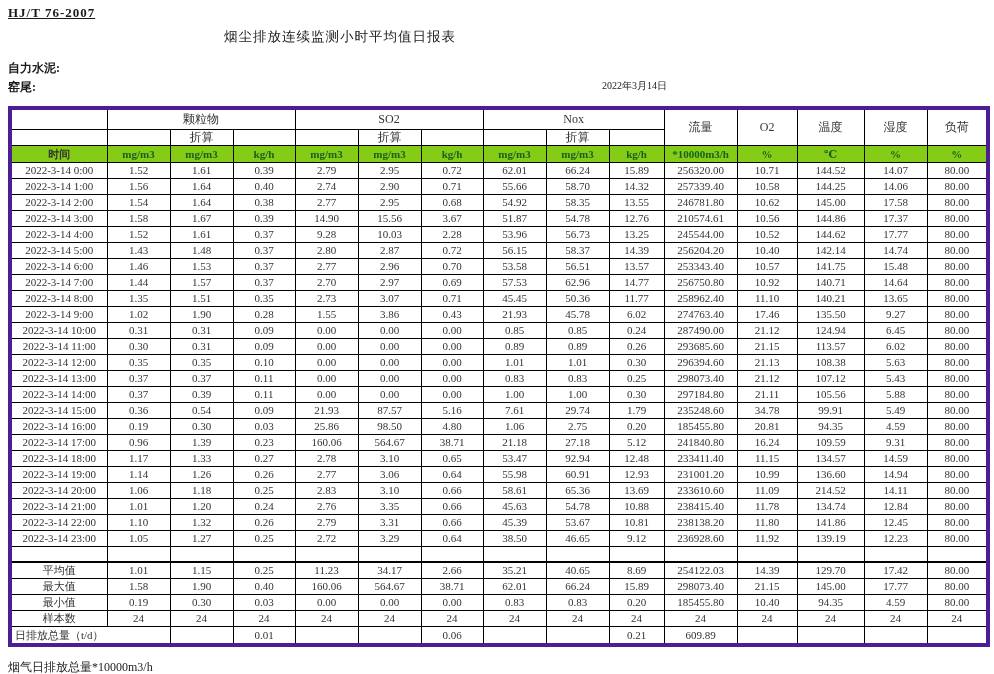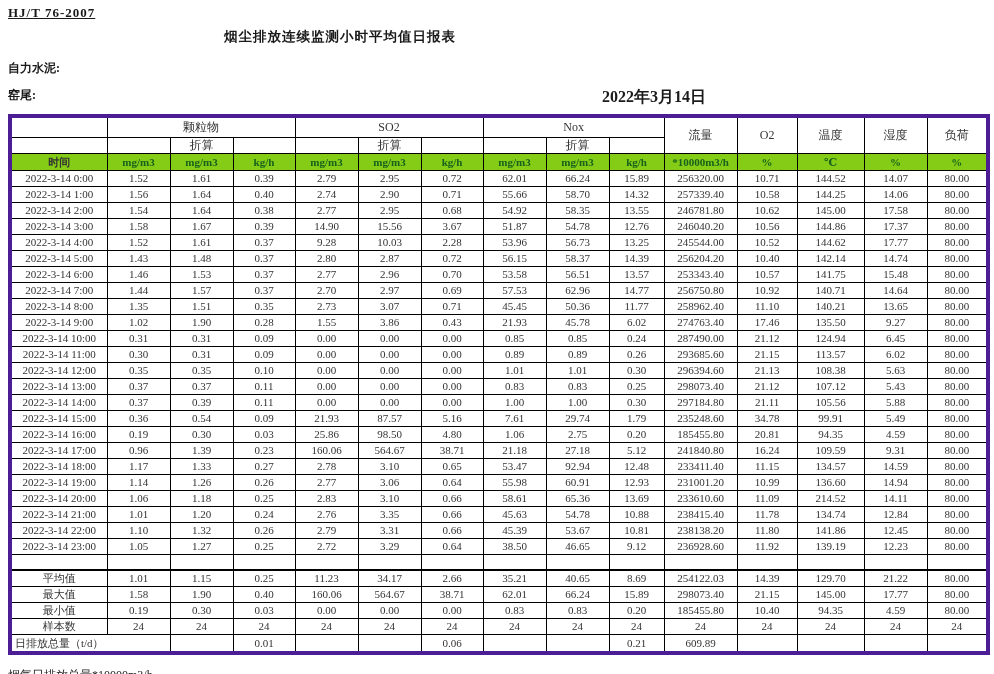--- a/index.html
+++ b/index.html
@@ -1,22 +1,22 @@
 <!DOCTYPE html>
 <html><head>
 <meta charset="utf-8">
 <style>
   html,body{margin:0;padding:0;background:#fff;width:994px;height:674px;overflow:hidden;
     font-family:"Liberation Serif","DejaVu Serif",serif;color:#1a1a1a;}
   .std{padding:5px 0 0 8px;font-size:13px;font-weight:bold;letter-spacing:1px;text-decoration:underline;}
   .title-wrap{width:680px;text-align:center;margin-top:6px;}
-  .title{font-size:13.5px;font-weight:bold;letter-spacing:1px;margin-top:40px;}
+  .title{font-size:13.5px;font-weight:normal;letter-spacing:1px;margin-top:40px;}
   .company{margin:14px 0 0 8px;font-size:12px;font-weight:bold;}
-  .kiln-row{position:relative;margin:10px 0 0 8px;font-size:12px;font-weight:bold;height:16px;}
-  .date{position:absolute;left:594px;top:0;font-weight:bold;font-size:16px;}
+  .kiln-row{position:relative;margin:2px 0 0 8px;font-size:12px;font-weight:bold;height:16px;}
+  .date{position:absolute;left:594px;top:0;font-weight:normal;font-size:10px;}
   table{border-collapse:collapse;margin:11px 0 0 8px;table-layout:fixed;width:978px;}
   td{border:1px solid #000;text-align:center;font-size:11px;padding:0;line-height:1.15;
      overflow:hidden;white-space:nowrap;height:15px;color:#333;}
   tr.h1 td{height:19px;font-size:12px;}
   tr.h2 td{height:15px;font-size:11px;}
   tr.green td{background:#84cc16;height:16px;color:#17611d;font-weight:bold;}
   tr.green td.timecol{color:#333;}
   tr.h1 td, tr.h2 td{font-size:12px;}
   tr.blank td{height:14px;}
   tr.sumfirst td{border-top:2px solid #000;}
@@ -157,21 +157,21 @@
         <td>2022-3-14 3:00</td>
         <td>1.58</td>
         <td>1.67</td>
         <td>0.39</td>
         <td>14.90</td>
         <td>15.56</td>
         <td>3.67</td>
         <td>51.87</td>
         <td>54.78</td>
         <td>12.76</td>
-        <td>246040.20</td>
+        <td>210574.61</td>
         <td>10.56</td>
         <td>144.86</td>
         <td>17.37</td>
         <td>80.00</td>
       </tr>
       <tr>
         <td>2022-3-14 4:00</td>
         <td>1.52</td>
         <td>1.61</td>
         <td>0.37</td>
@@ -534,21 +534,21 @@
         <td>0.25</td>
         <td>11.23</td>
         <td>34.17</td>
         <td>2.66</td>
         <td>35.21</td>
         <td>40.65</td>
         <td>8.69</td>
         <td>254122.03</td>
         <td>14.39</td>
         <td>129.70</td>
-        <td>21.22</td>
+        <td>17.42</td>
         <td>80.00</td>
       </tr>
       <tr>
         <td>最大值</td>
         <td>1.58</td>
         <td>1.90</td>
         <td>0.40</td>
         <td>160.06</td>
         <td>564.67</td>
         <td>38.71</td>

